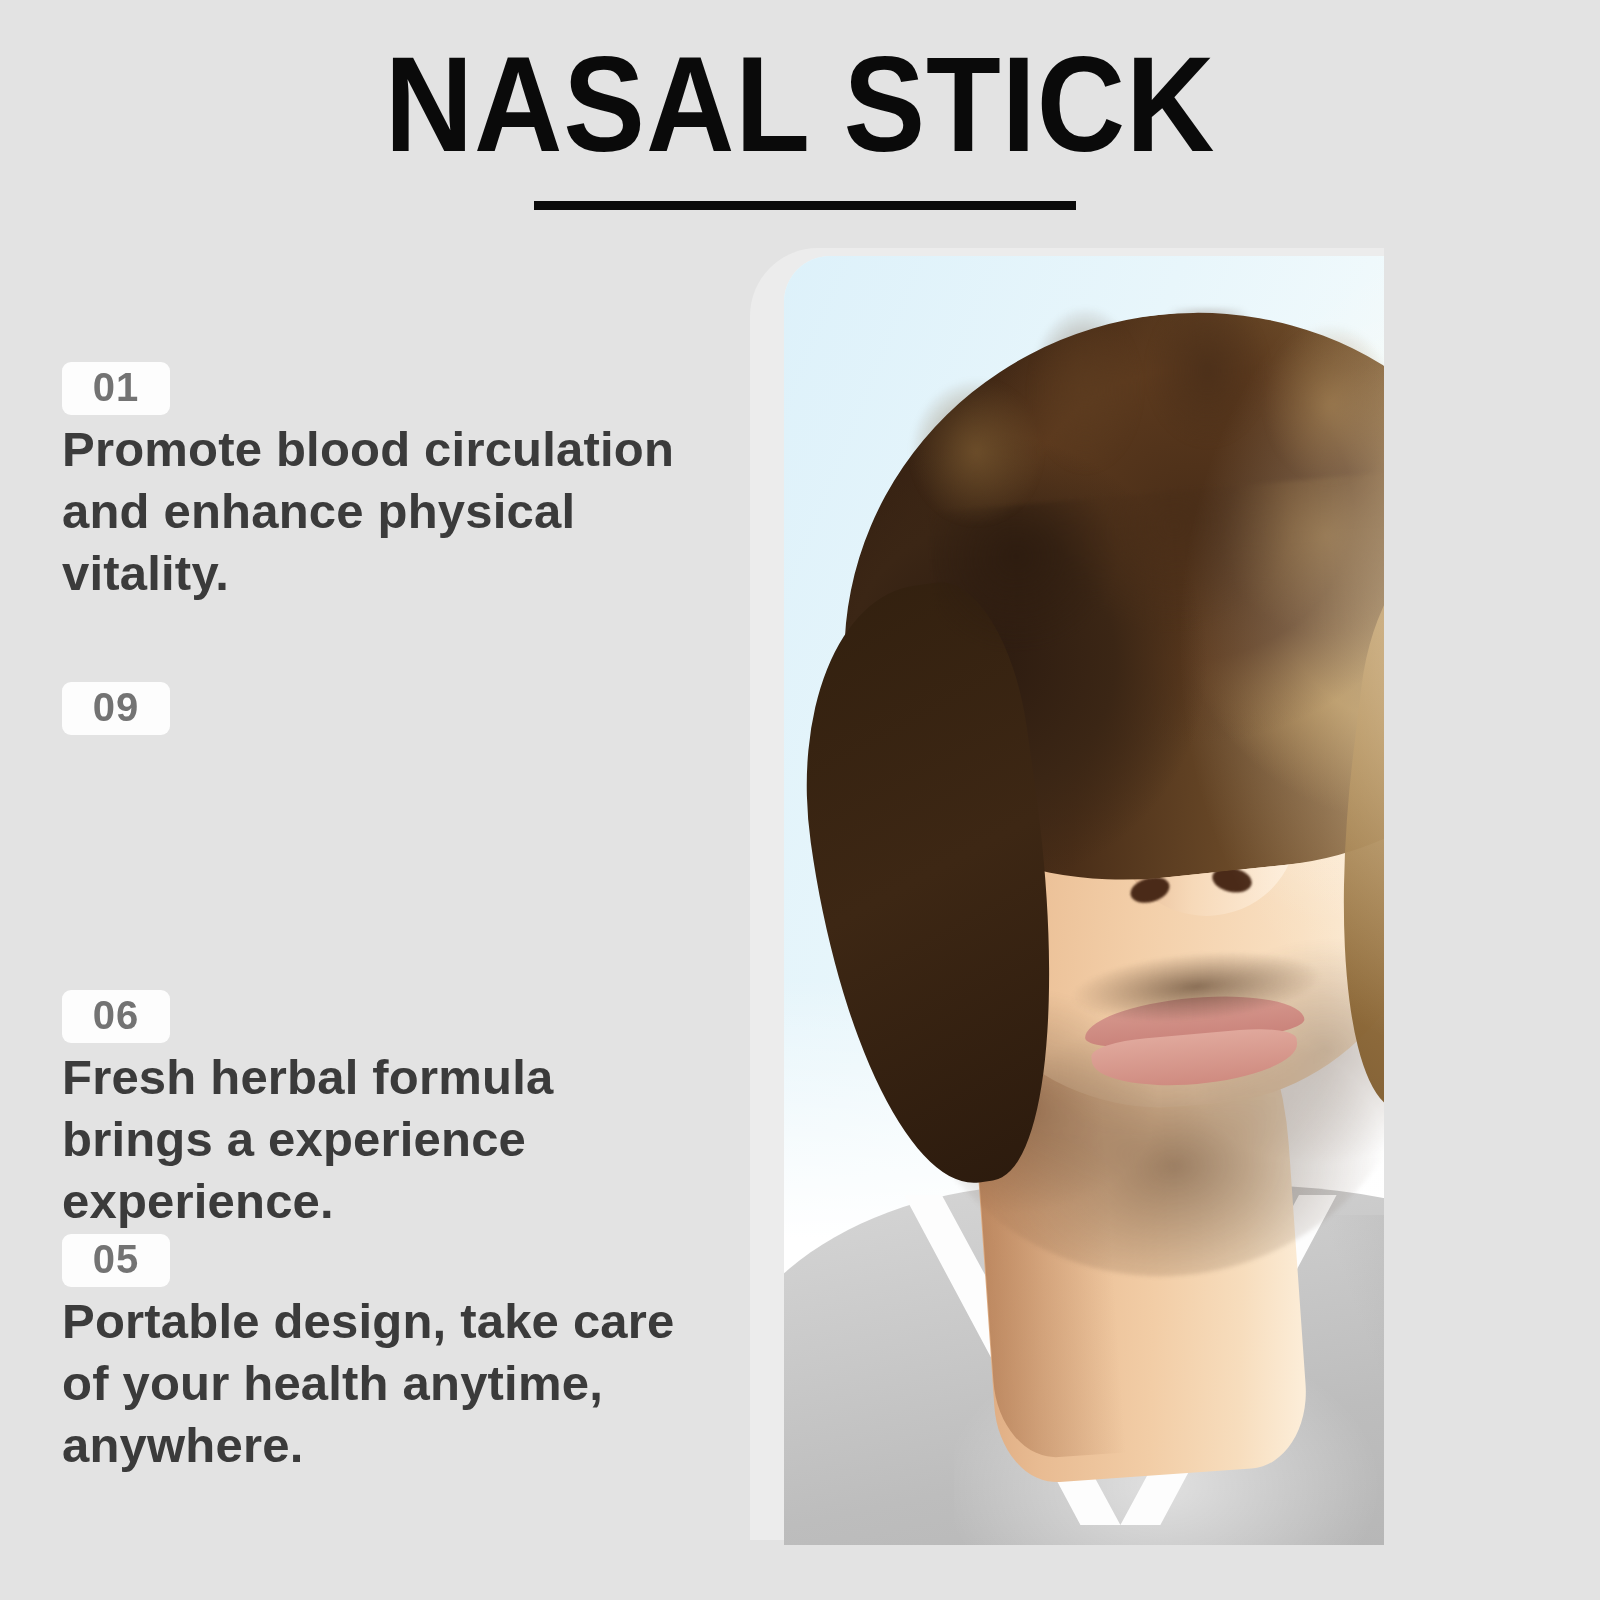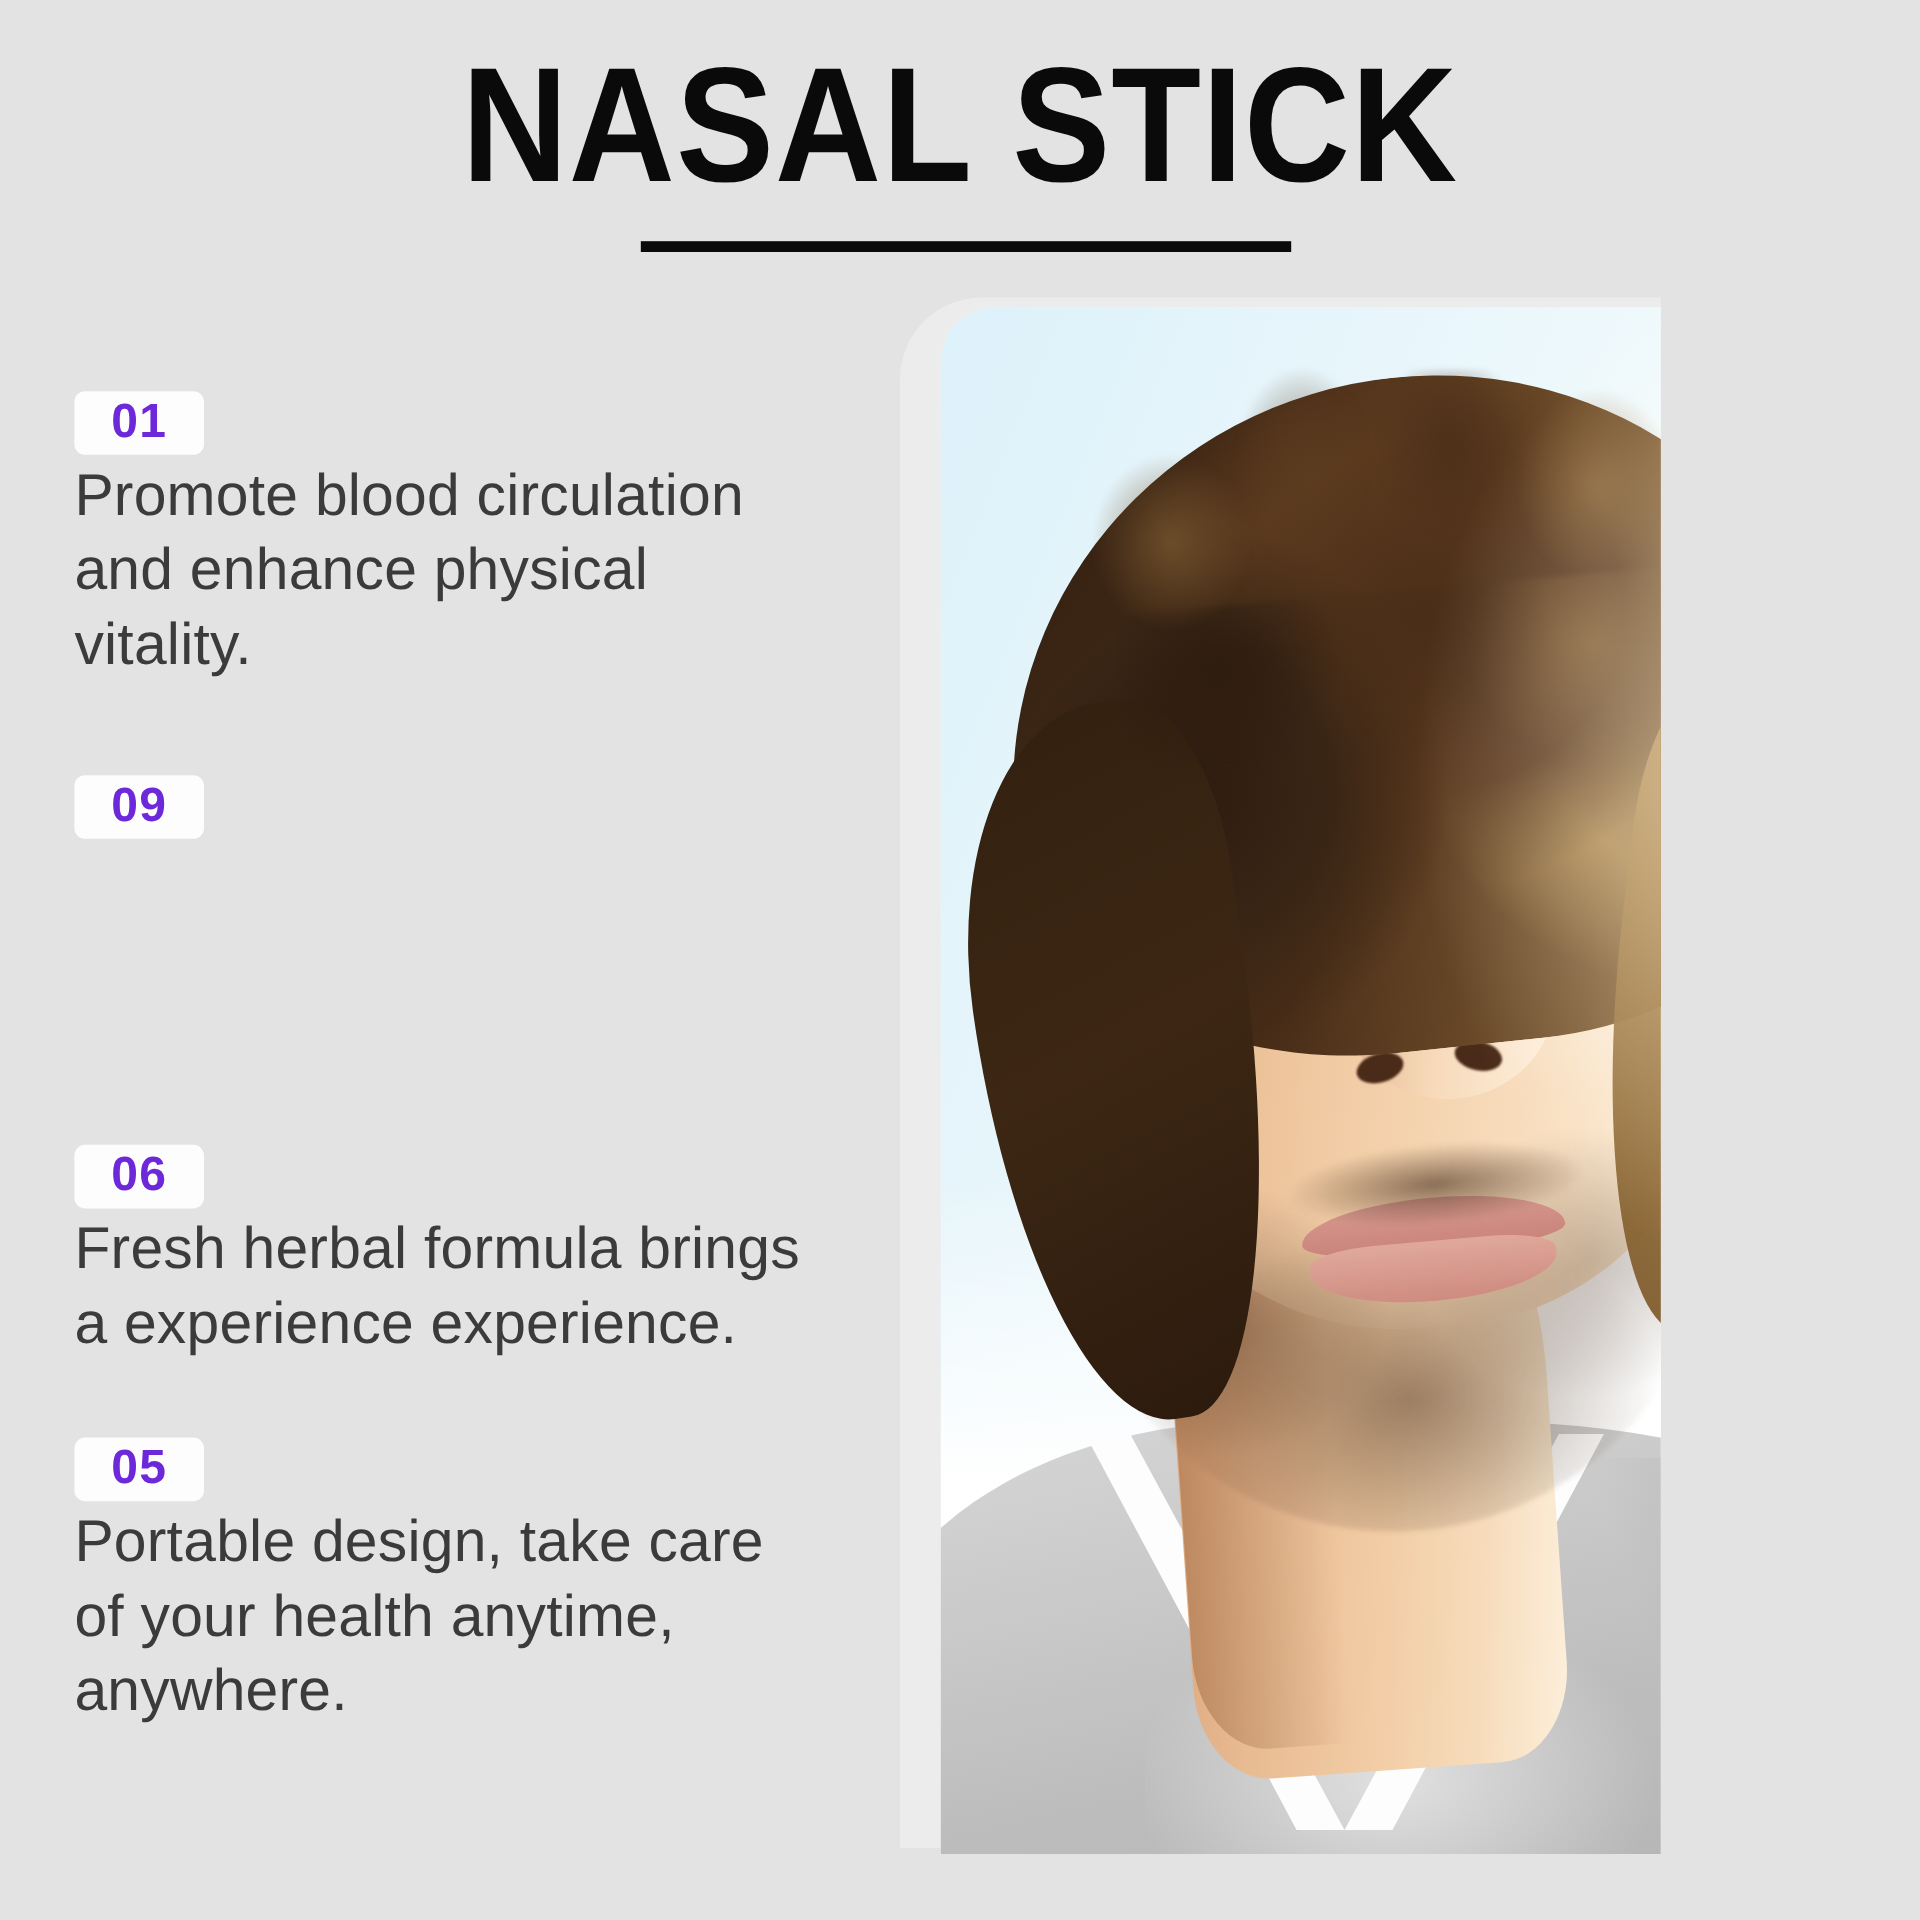--- a/index.html
+++ b/index.html
@@ -77,30 +77,31 @@
     display: inline-block;
     min-width: 76px;
     padding: 4px 16px 6px 16px;
     background: #fdfdfd;
     border-radius: 9px;
     font-family: "Liberation Sans Narrow", "Liberation Sans", sans-serif;
     font-size: 40px;
     line-height: 1.08;
     font-weight: 700;
     letter-spacing: 1px;
-    color: #6d28d9;
+    color: #737373;
     text-align: center;
+    margin-top: 36px;
   }
   .feature-text {
     margin: 4px 0 0 0;
     max-width: 620px;
     font-family: "Liberation Sans Narrow", "Liberation Sans", sans-serif;
     font-size: 49px;
     line-height: 1.26;
-    font-weight: 400;
+    font-weight: 700;
     color: #3b3b3b;
     letter-spacing: 0.2px;
   }
 
   
   .image-card-backing {
     position: absolute;
     left: 750px;
     top: 248px;
     width: 850px;

